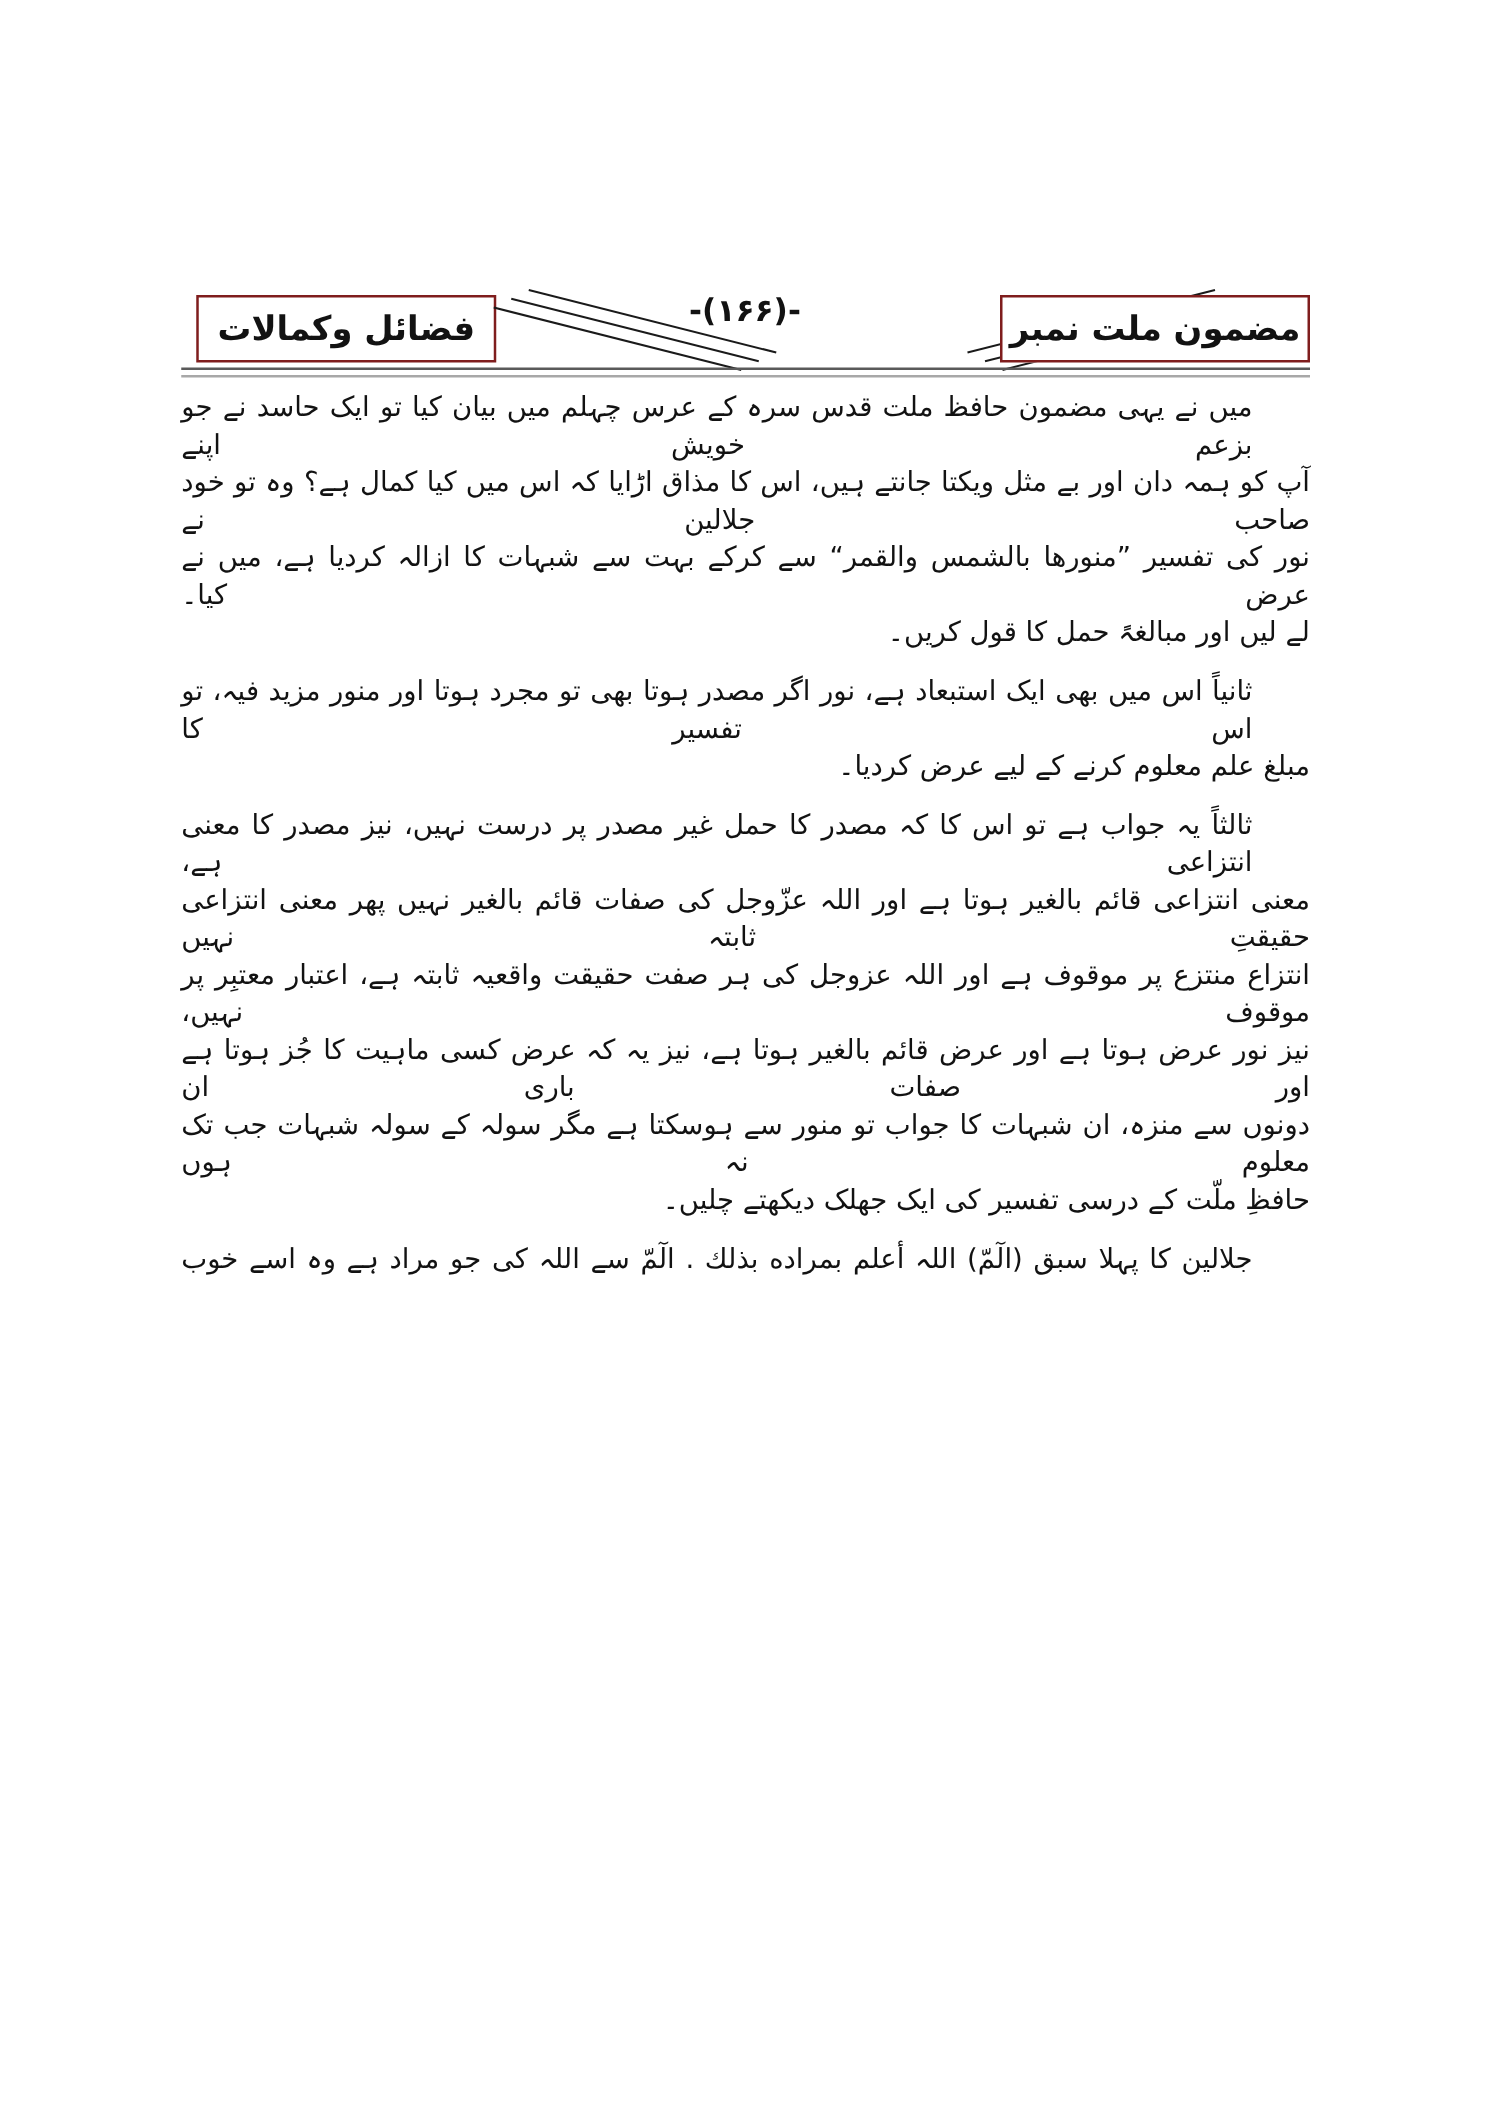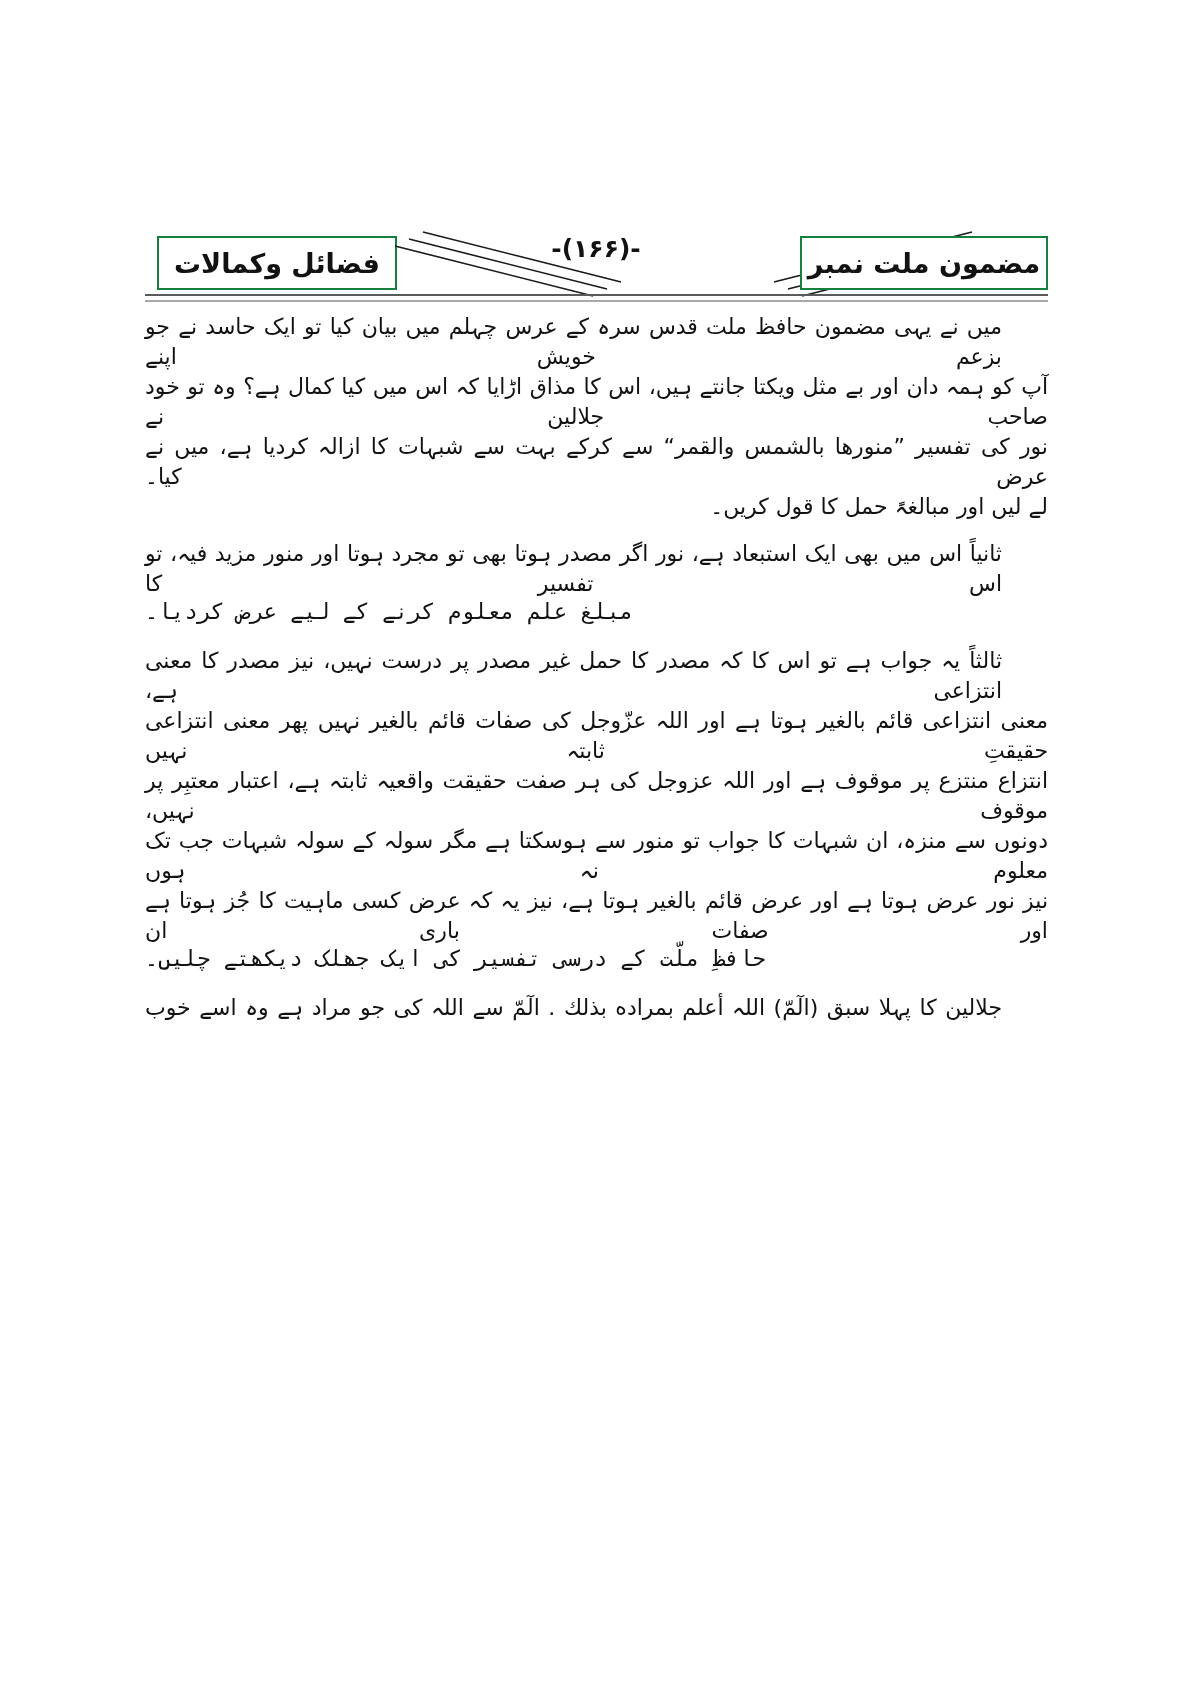--- a/index.html
+++ b/index.html
@@ -11,21 +11,21 @@
     font-family:"DejaVu Sans",sans-serif;
     color:#121212;
   }
   
   .header{
     position:absolute;left:145px;top:230px;width:903px;height:74px;
     direction:ltr;
   }
   .hbox{
     position:absolute;top:6px;height:54px;
-    border:2px solid #15803d;
+    border:2px solid #7f1d1d;
     display:flex;align-items:center;justify-content:center;
     direction:rtl;
     font-size:27px;font-weight:bold;
     background:#fff;
     box-sizing:border-box;
   }
   .hbox-left{left:12px;width:240px;}
   .hbox-right{left:655px;width:248px;}
   .pageno{
     position:absolute;left:376px;top:4px;width:150px;
@@ -44,21 +44,21 @@
   .body{
     position:absolute;left:145px;top:312px;width:903px;
     direction:rtl;
   }
   .line{
     min-height:47px;line-height:30px;
     font-size:22px;
     text-align:right;
   }
   .full{text-align:justify;text-align-last:justify;}
-  .center{text-align:left;font-family:Liberation Mono, monospace;}
+  .center{text-align:right;}
   .right{text-align:right;}
   .indent{padding-right:46px;}
 </style>
 </head>
 <body>
 
 <div class="page">
 
   <div class="header">
 
@@ -90,20 +90,20 @@
   <div class="body">
     <div class="line full indent">میں نے یہی مضمون حافظ ملت قدس سرہ کے عرس چہلم میں بیان کیا تو ایک حاسد نے جو بزعم خویش اپنے</div>
     <div class="line full">آپ کو ہمہ دان اور بے مثل ویکتا جانتے ہیں، اس کا مذاق اڑایا کہ اس میں کیا کمال ہے؟ وہ تو خود صاحب جلالین نے</div>
     <div class="line full">نور کی تفسیر ”منورها بالشمس والقمر“ سے کرکے بہت سے شبہات کا ازالہ کردیا ہے، میں نے عرض کیا۔</div>
     <div class="line right">لے لیں اور مبالغہً حمل کا قول کریں۔</div>
     <div class="line full indent">ثانیاً اس میں بھی ایک استبعاد ہے، نور اگر مصدر ہوتا بھی تو مجرد ہوتا اور منور مزید فیہ، تو اس تفسیر کا</div>
     <div class="line center">مبلغ علم معلوم کرنے کے لیے عرض کردیا۔</div>
     <div class="line full indent">ثالثاً یہ جواب ہے تو اس کا کہ مصدر کا حمل غیر مصدر پر درست نہیں، نیز مصدر کا معنی انتزاعی ہے،</div>
     <div class="line full">معنی انتزاعی قائم بالغیر ہوتا ہے اور اللہ عزّوجل کی صفات قائم بالغیر نہیں پھر معنی انتزاعی حقیقتِ ثابتہ نہیں</div>
     <div class="line full">انتزاع منتزع پر موقوف ہے اور اللہ عزوجل کی ہر صفت حقیقت واقعیہ ثابتہ ہے، اعتبار معتبِر پر موقوف نہیں،</div>
+    <div class="line full">نیز نور عرض ہوتا ہے اور عرض قائم بالغیر ہوتا ہے، نیز یہ کہ عرض کسی ماہیت کا جُز ہوتا ہے اور صفات باری ان</div>
     <div class="line full">دونوں سے منزہ، ان شبہات کا جواب تو منور سے ہوسکتا ہے مگر سولہ کے سولہ شبہات جب تک معلوم نہ ہوں</div>
-    <div class="line full">نیز نور عرض ہوتا ہے اور عرض قائم بالغیر ہوتا ہے، نیز یہ کہ عرض کسی ماہیت کا جُز ہوتا ہے اور صفات باری ان</div>
     <div class="line center">حافظِ ملّت کے درسی تفسیر کی ایک جھلک دیکھتے چلیں۔</div>
     <div class="line full indent">جلالین کا پہلا سبق (الٓمّ) اللہ أعلم بمراده بذلك . الٓمّ سے اللہ کی جو مراد ہے وہ اسے خوب</div>
 
   </div>
 
 </div>
 
 </body></html>

